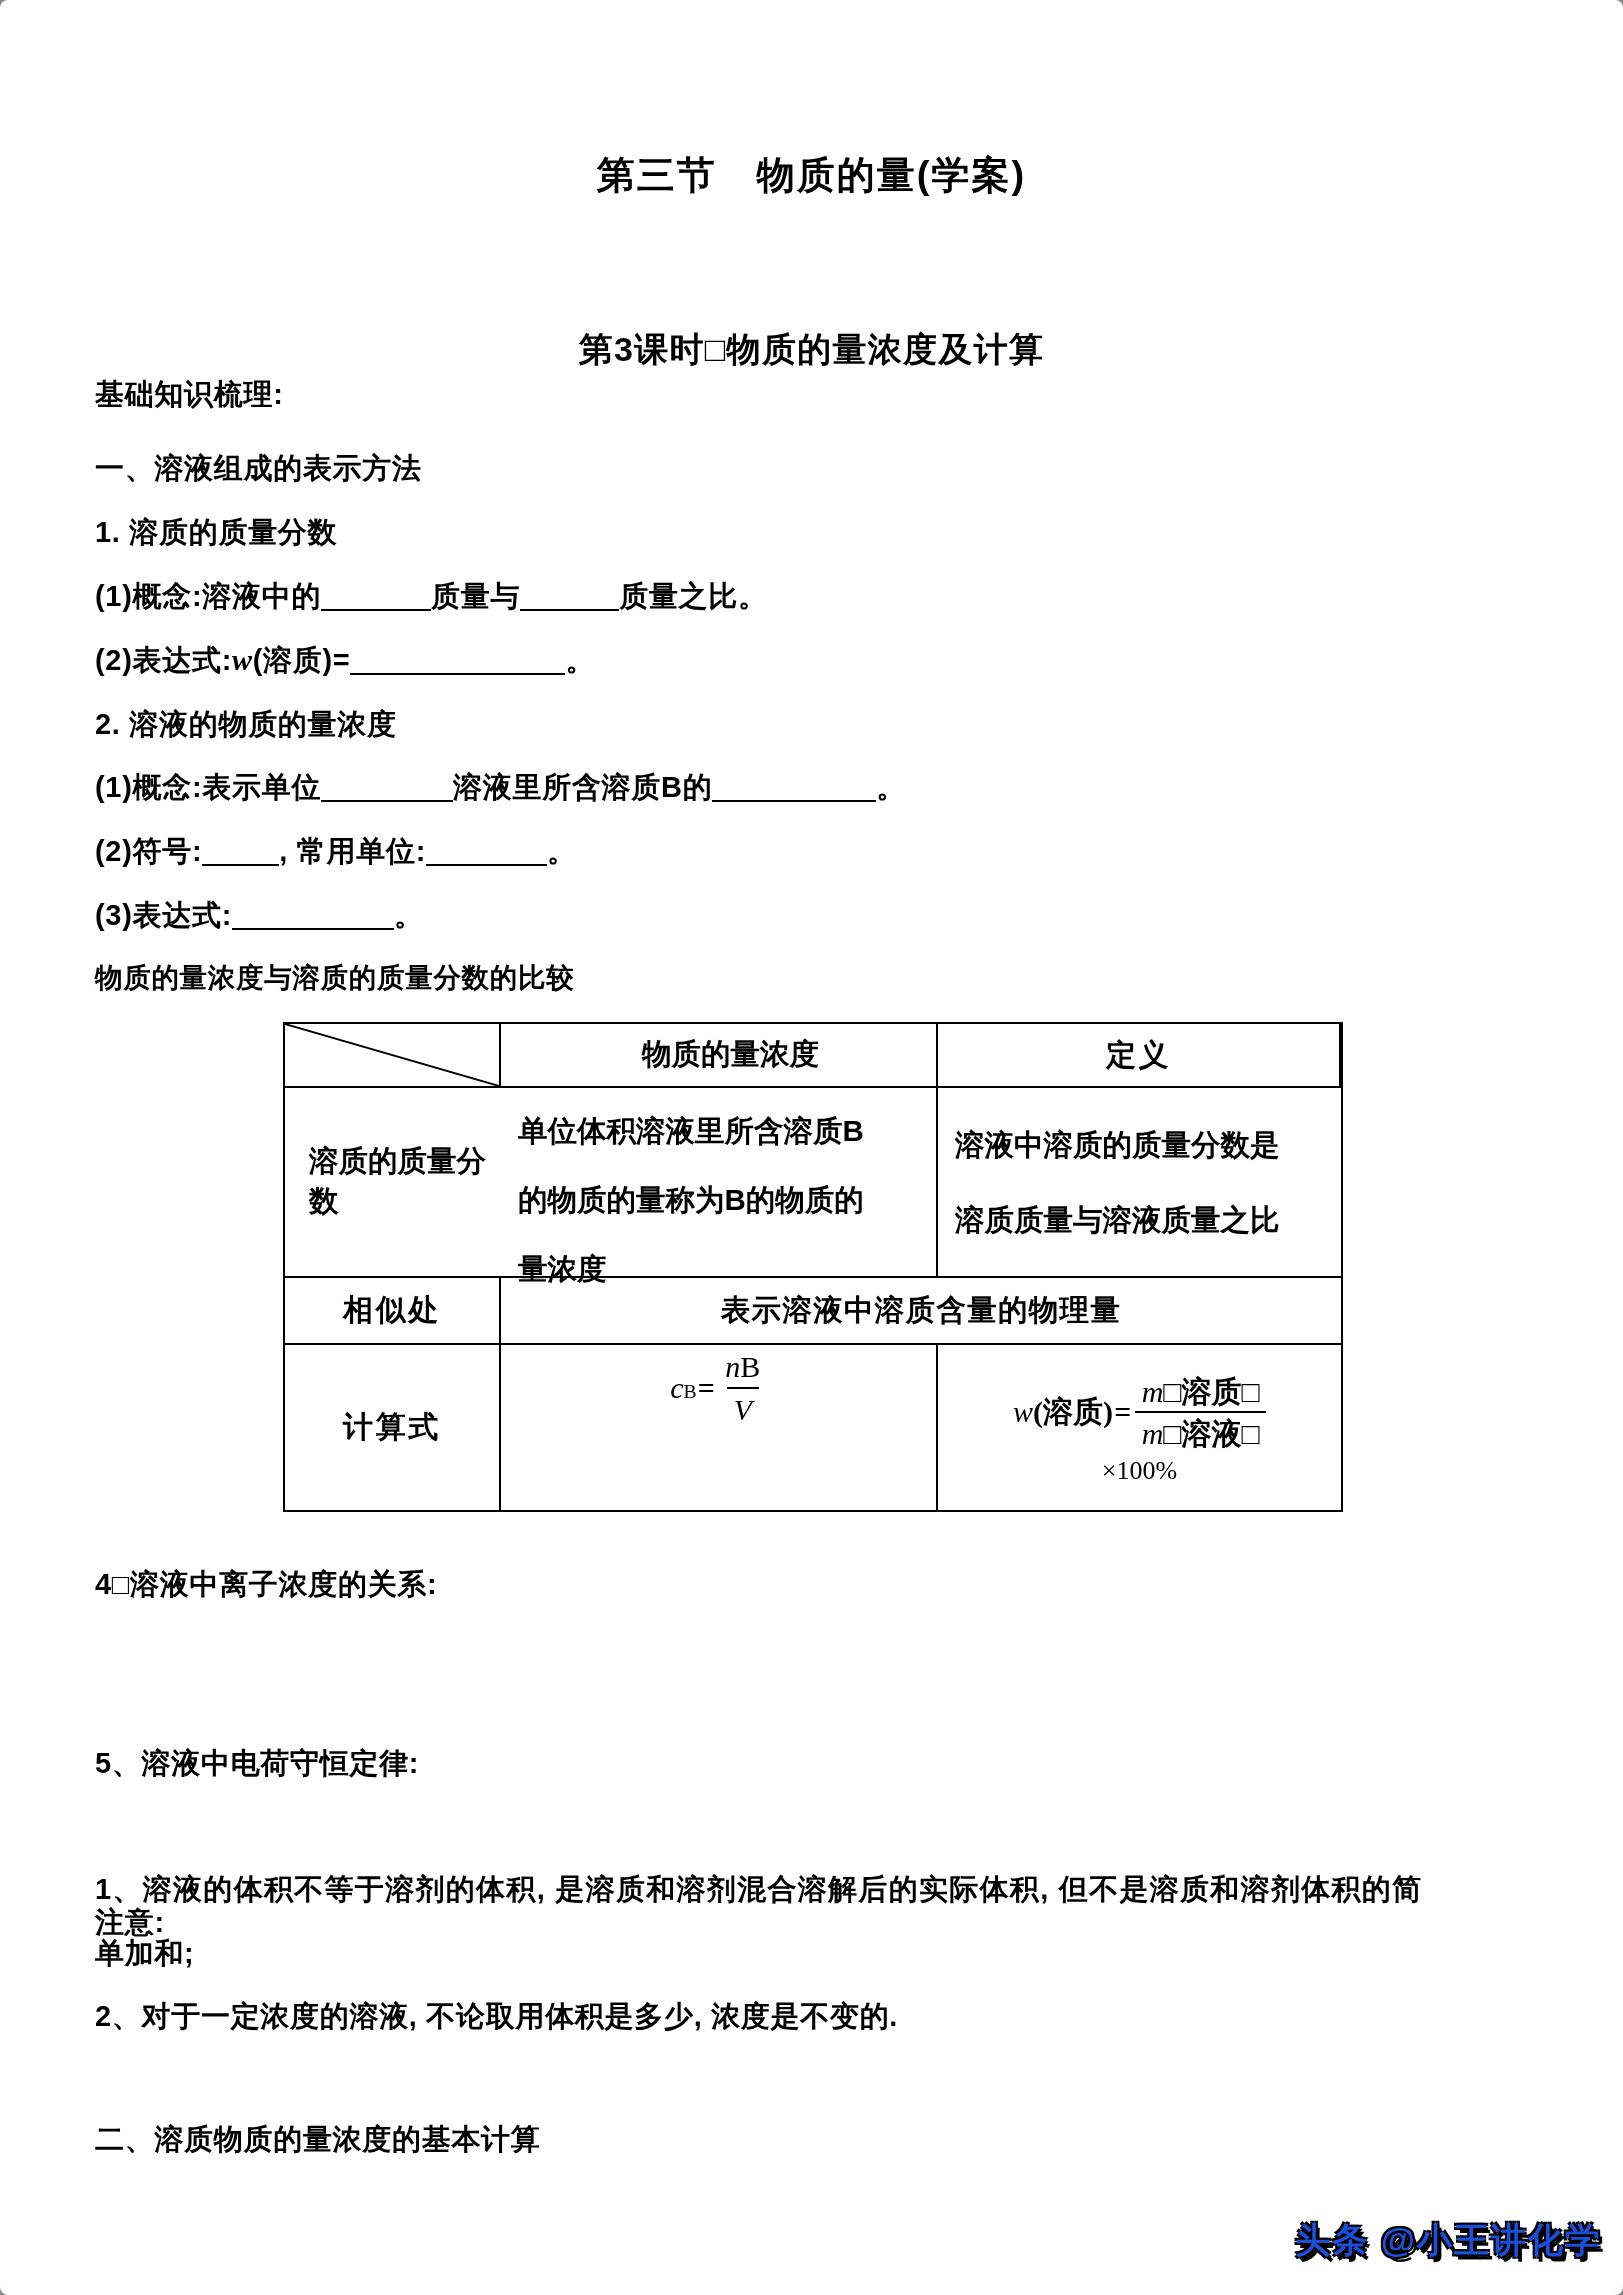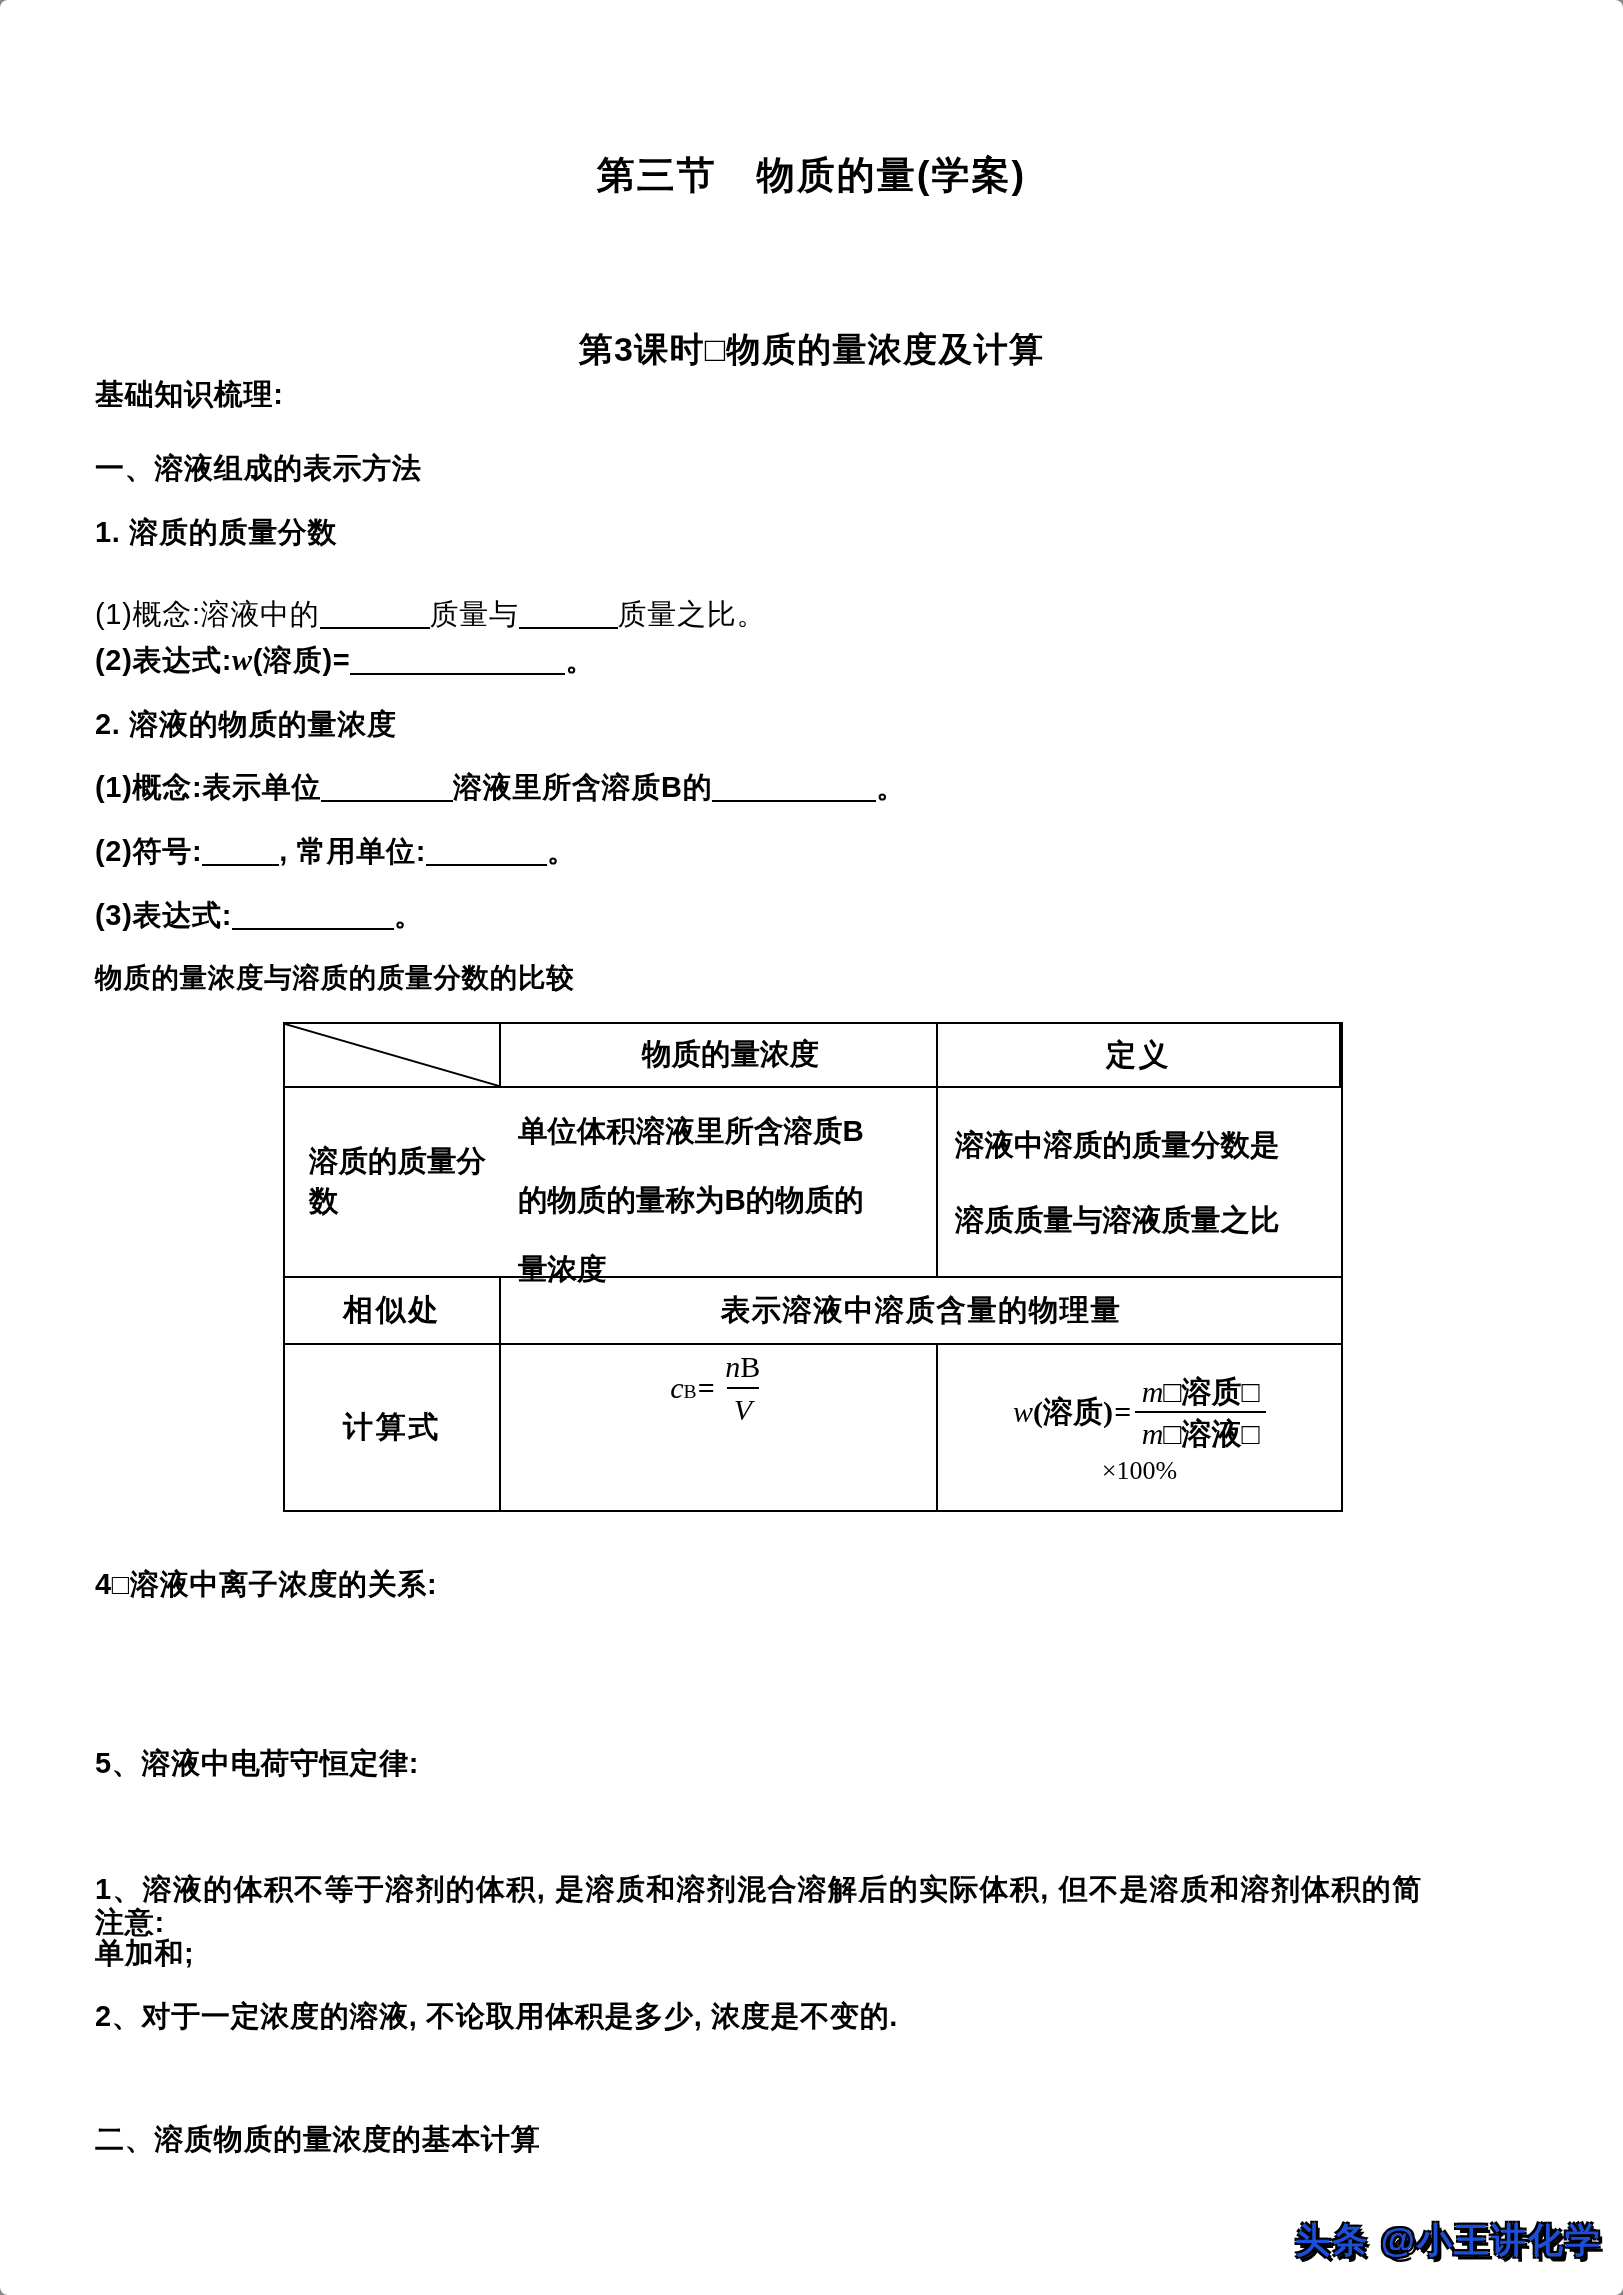--- a/index.html
+++ b/index.html
@@ -71,21 +71,21 @@
 <div id="page">
 
   <div class="abs center doc-title">第三节　物质的量(学案)</div>
   <div class="abs center doc-subtitle">第3课时□物质的量浓度及计算</div>
 
   <div class="abs bl sec-head">基础知识梳理:</div>
 
   <div class="abs bl" style="top:452px">一、溶液组成的表示方法</div>
   <div class="abs bl" style="top:516px;font-weight:600">1. 溶质的质量分数</div>
 
-  <div class="abs bl" style="top:598px;font-weight:400">
+  <div class="abs bl" style="top:580px;font-weight:700">
     <span>(1)概念:溶液中的</span><span class="blank" style="width:110px"></span><span>质量与</span><span class="blank" style="width:99px"></span><span>质量之比。</span>
   </div>
 
   <div class="abs bl" style="top:643px;font-weight:600">
     <span>(2)表达式:</span><span class="var" style="font-size:30px">w</span><span>(溶质)=</span><span class="blank" style="width:215px"></span><span>。</span>
   </div>
 
   <div class="abs bl" style="top:708px;font-weight:600">2. 溶液的物质的量浓度</div>
 
   <div class="abs bl" style="top:771px;font-weight:600">

